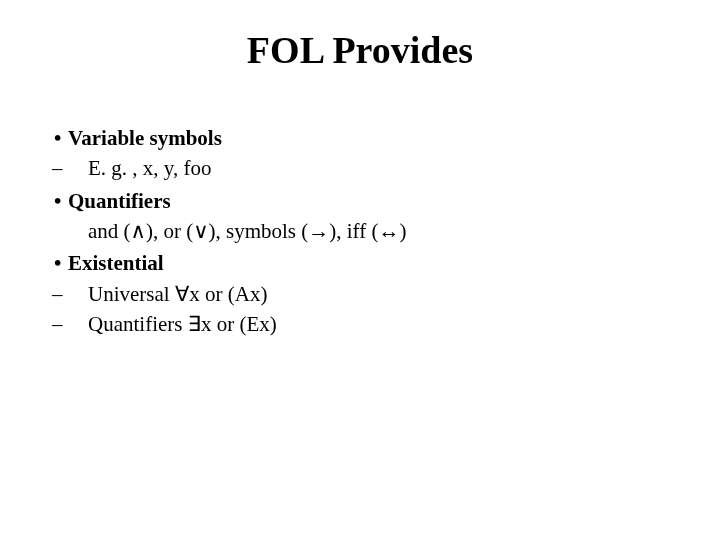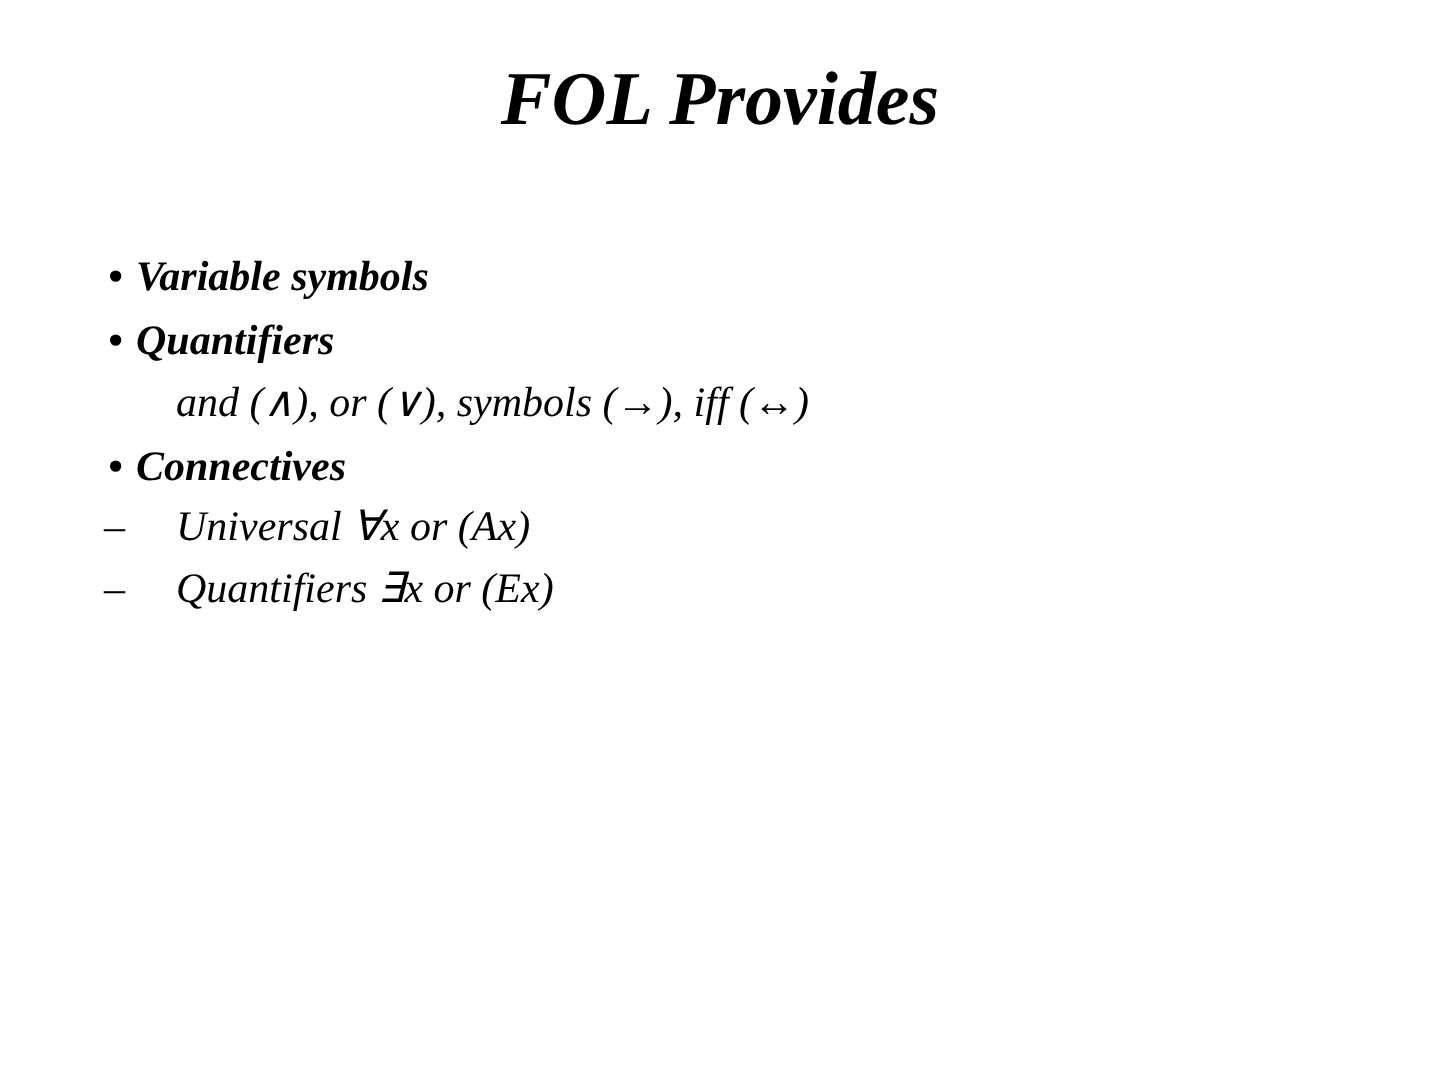--- a/index.html
+++ b/index.html
@@ -9,21 +9,20 @@
     height: 540px;
     background: #ffffff;
     font-family: "Times New Roman", Times, serif;
     color: #000000;
   }
   .slide {
     width: 720px;
     height: 500px;
     position: relative;
     box-sizing: border-box;
-    font-style: italic;
   }
   .title {
     position: absolute;
     top: 28px;
     left: 0;
     width: 100%;
     text-align: center;
     font-size: 38px;
     font-weight: bold;
   }
@@ -64,30 +63,33 @@
 
 <div class="slide">
 
   <div class="title">FOL Provides</div>
 
   <div class="body">
 
     <div class="b1">
       <span class="bullet">•</span><span>Variable symbols</span>
     </div>
+    <div class="b2">
+      <span class="dash">–</span><span>E. g. , x, y, foo</span>
+    </div>
 
     <div class="b1">
       <span class="bullet">•</span><span>Quantifiers</span>
     </div>
     <div class="b2-cont">
       <span>and (∧), or (∨), symbols (→), iff (↔)</span>
     </div>
 
     <div class="b1">
-      <span class="bullet">•</span><span>Connectives</span>
+      <span class="bullet">•</span><span>Existential</span>
     </div>
     <div class="b2">
       <span class="dash">–</span><span>Universal ∀x or  (Ax)</span>
     </div>
     <div class="b2">
       <span class="dash">–</span><span>Quantifiers ∃x or (Ex)</span>
     </div>
 
   </div>
 </div>

